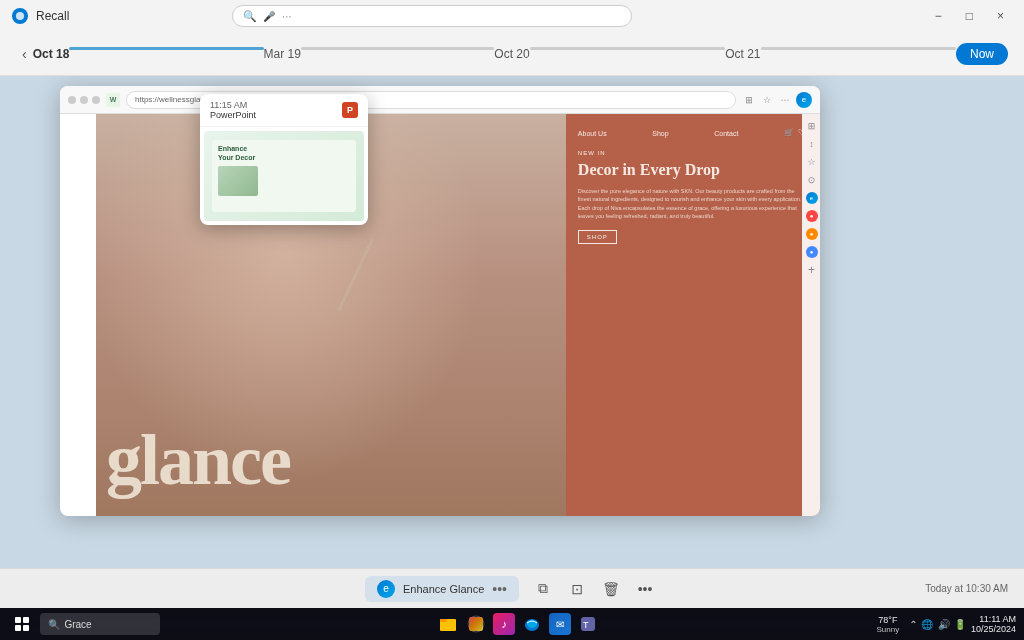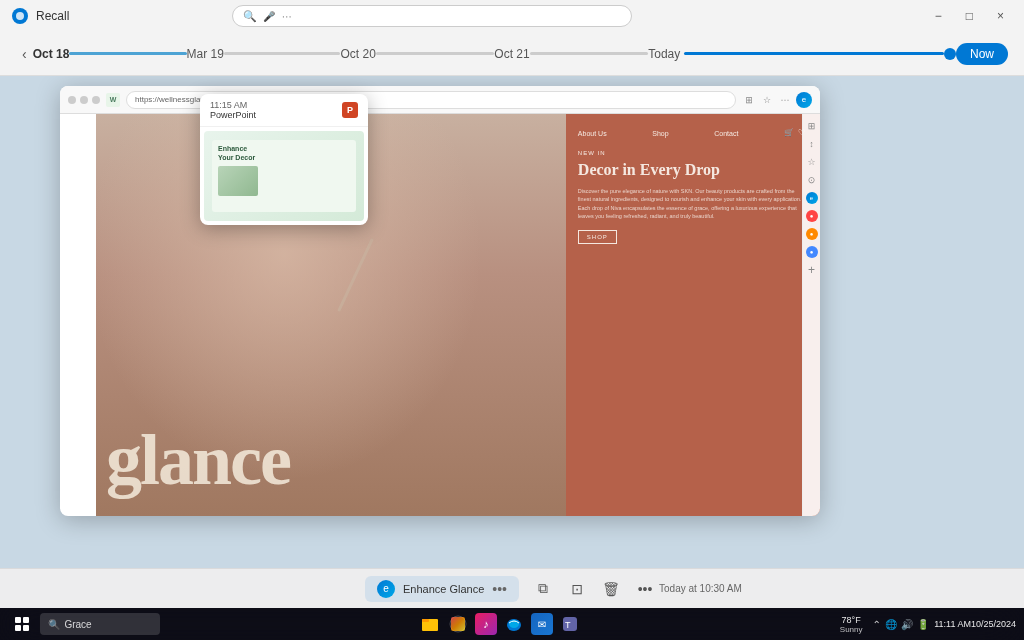--- a/index.html
+++ b/index.html
@@ -92,21 +92,20 @@
       padding: 4px 6px;
     }
     .timeline-dates {
       display: flex;
       align-items: center;
       flex: 1;
       gap: 0;
     }
     .timeline-segment {
       display: flex;
-      align-items: center;
       flex: 1;
     }
     .timeline-label {
       font-size: 12px;
       color: #555;
       white-space: nowrap;
       min-width: 36px;
     }
     .timeline-label.active {
       color: #333;
@@ -551,25 +550,20 @@
       <span class="timeline-label">Mar 19</span>
       <div class="timeline-track"></div>
     </div>
     <div class="timeline-segment">
       <span class="timeline-label">Oct 20</span>
       <div class="timeline-track"></div>
     </div>
     <div class="timeline-segment">
       <span class="timeline-label">Oct 21</span>
       <div class="timeline-track"></div>
-    </div>
-    <div class="timeline-segment" style="flex:2;">
-      <span class="timeline-label">Today</span>
-      <div class="timeline-track today" style="flex:1;"></div>
-      <span class="today-dot"></span>
     </div>
   </div>
 
   <button class="now-btn">Now</button>
 </div>
 
 <div id="main">
 
   <div class="browser-window">
     <div class="browser-chrome">
@@ -665,21 +659,21 @@
     <div style="width:18px;height:18px;border-radius:50%;background:linear-gradient(135deg,#0078d4,#00a8e8);display:flex;align-items:center;justify-content:center;font-size:10px;color:#fff;">e</div>
     <span class="taskbar-app-label">Enhance Glance</span>
     <span class="taskbar-app-dots">•••</span>
   </div>
   <div class="taskbar-action-icons" style="margin-left:10px;">
     <div class="taskbar-action-icon">⧉</div>
     <div class="taskbar-action-icon">⊡</div>
     <div class="taskbar-action-icon">🗑</div>
     <div class="taskbar-action-icon">•••</div>
   </div>
-  <div style="flex:1;display:flex;justify-content:flex-start;">
+  <div style="flex:1;display:flex;justify-content:flex-end;">
     <span class="taskbar-timestamp">Today at 10:30 AM</span>
   </div>
 </div>
 
 <div id="win-taskbar">
   <div class="win-start">
     <div class="win-start-icon">
       <div></div>
         <div></div>
         <div></div>
@@ -739,18 +733,18 @@
 
   <div class="win-sys-tray">
     <div style="display:flex;flex-direction:column;align-items:center;margin-right:6px;">
       <span style="font-size:9px;color:rgba(255,255,255,0.9);">78°F</span>
       <span style="font-size:8px;color:rgba(255,255,255,0.7);">Sunny</span>
     </div>
     <span class="win-tray-icon">⌃</span>
     <span class="win-tray-icon">🌐</span>
     <span class="win-tray-icon">🔊</span>
     <span class="win-tray-icon">🔋</span>
-    <div style="display:flex;flex-direction:row;align-items:flex-end;cursor:pointer;">
+    <div style="display:flex;flex-direction:column;align-items:flex-end;cursor:pointer;">
       <span style="font-size:9px;color:rgba(255,255,255,0.9);">11:11 AM</span>
       <span style="font-size:9px;color:rgba(255,255,255,0.9);">10/25/2024</span>
     </div>
   </div>
 </div>
 
 </body></html>

